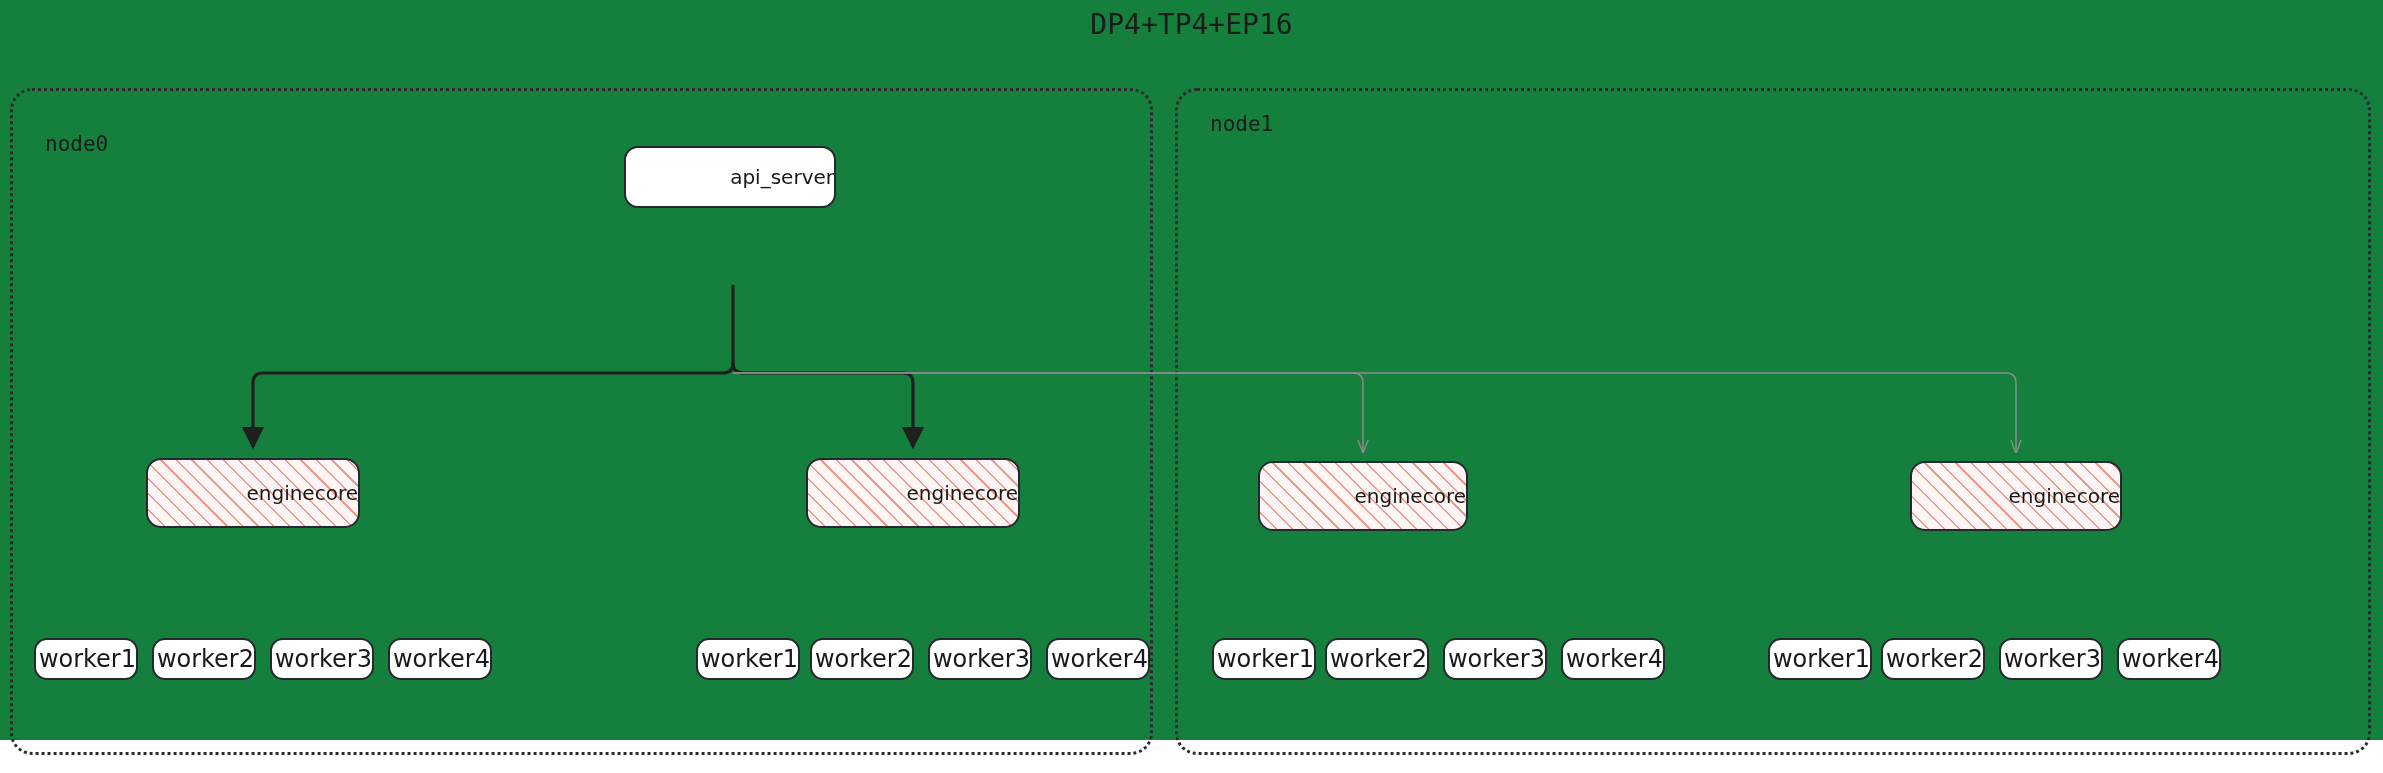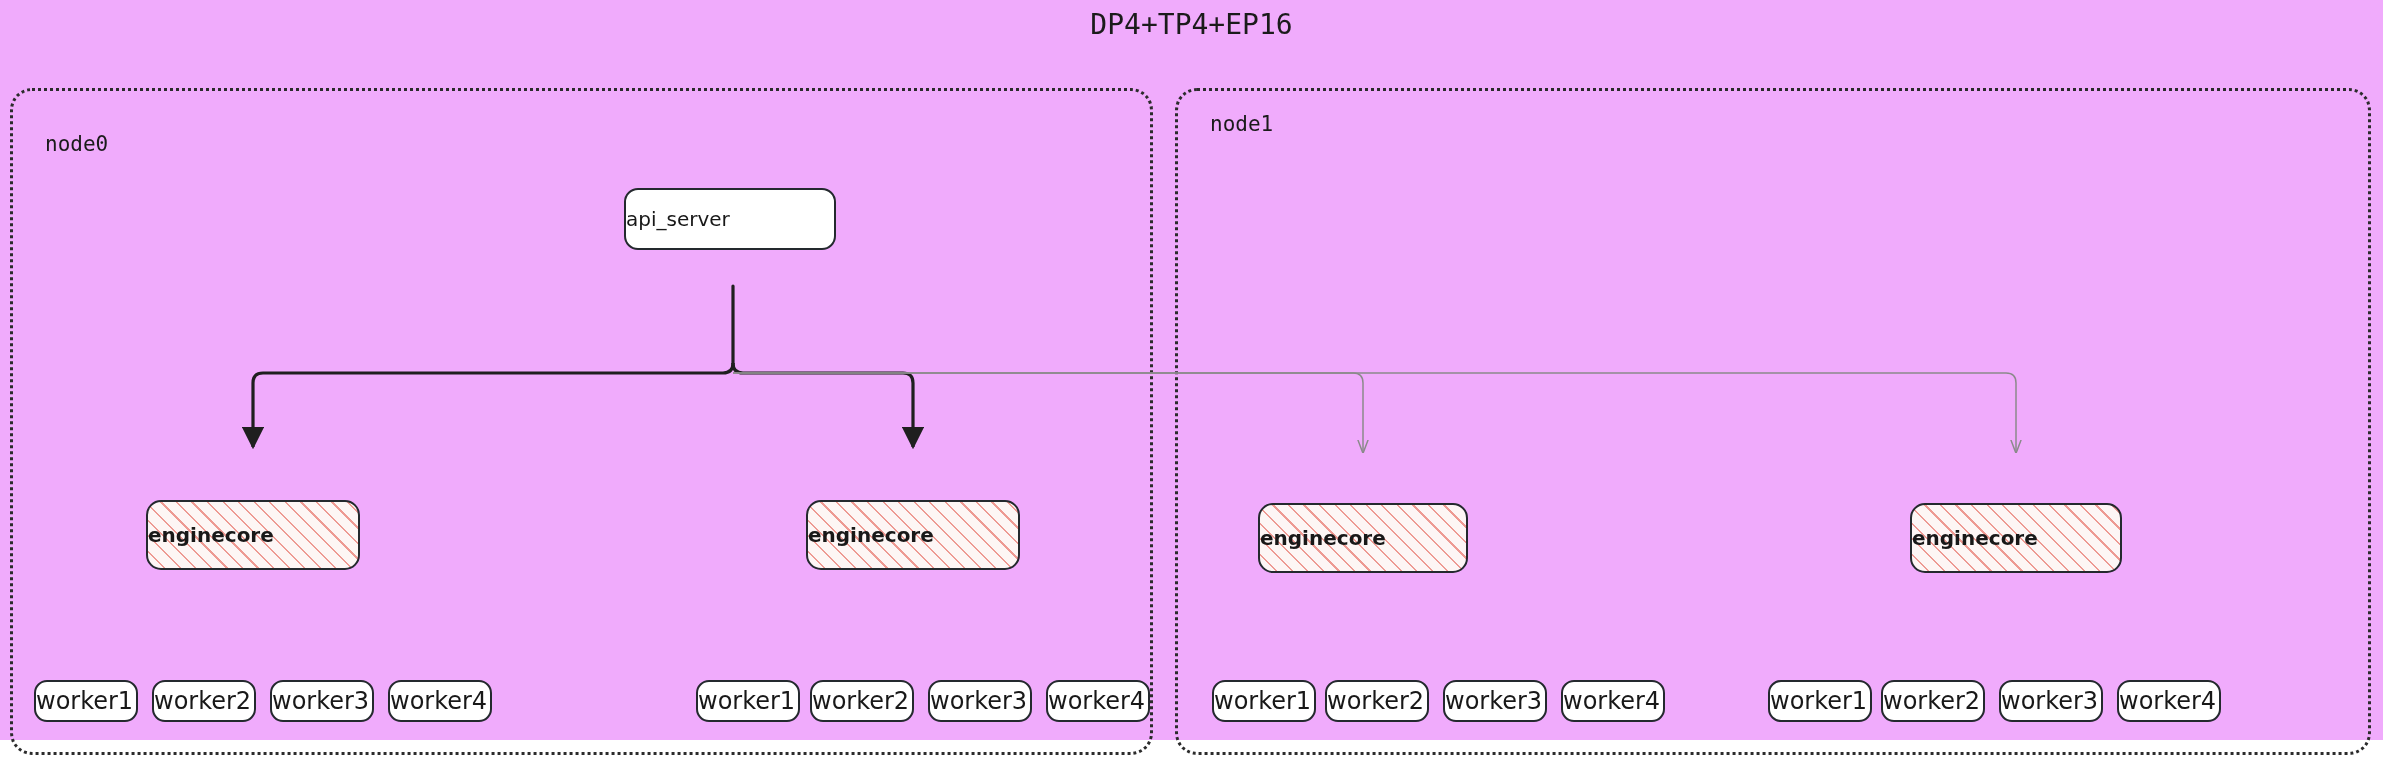--- a/index.html
+++ b/index.html
@@ -10,21 +10,21 @@
   body {
     font-family: "DejaVu Sans", sans-serif;
     width: 2383px;
     height: 773px;
     overflow: hidden;
   }
   #canvas {
     position: relative;
     width: 2383px;
     height: 740px;
-    background: #f0abfc;
+    background: #15803d;
   }
 
   
   .diagram-title {
     position: absolute;
     left: 0;
     top: 8px;
     width: 2383px;
     text-align: center;
     font-family: "DejaVu Sans Mono", monospace;
@@ -49,26 +49,25 @@
     color: #1b1b1b;
     white-space: nowrap;
   }
 
   
   .box {
     position: absolute;
     box-sizing: border-box;
     display: flex;
     align-items: center;
-    justify-content: flex-start;
+    justify-content: flex-end;
     border: 2.4px solid #24292e;
     background: #ffffff;
     color: #181818;
     white-space: nowrap;
-    margin-top: 42px;
   }
 
   .box-plain {
     border-radius: 14px;
     font-size: 20px;
   }
 
   .box-worker {
     border-radius: 13px;
     font-size: 24px;
@@ -94,21 +93,20 @@
     border-radius: 15px;
     font-size: 20px;
     background-color: #fdf6f5;
     background-image: repeating-linear-gradient(
       45deg,
       rgba(235, 138, 130, 0.85) 0px,
       rgba(235, 138, 130, 0.85) 1.6px,
       rgba(255,255,255,0) 1.6px,
       rgba(255,255,255,0) 11px
     );
-    font-weight: bold;
   }
 
   .box-label {
     position: relative;
     z-index: 2;
   }
 
   
   #connectors {
     position: absolute;

